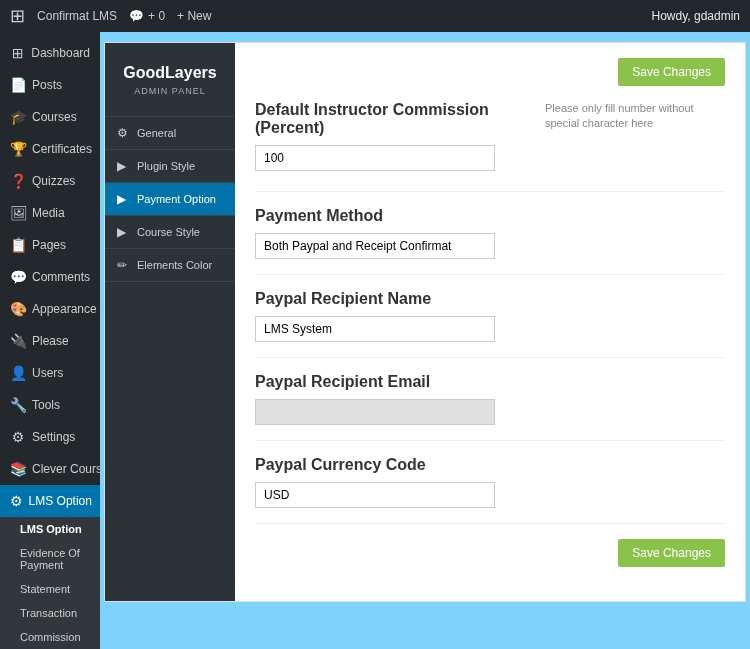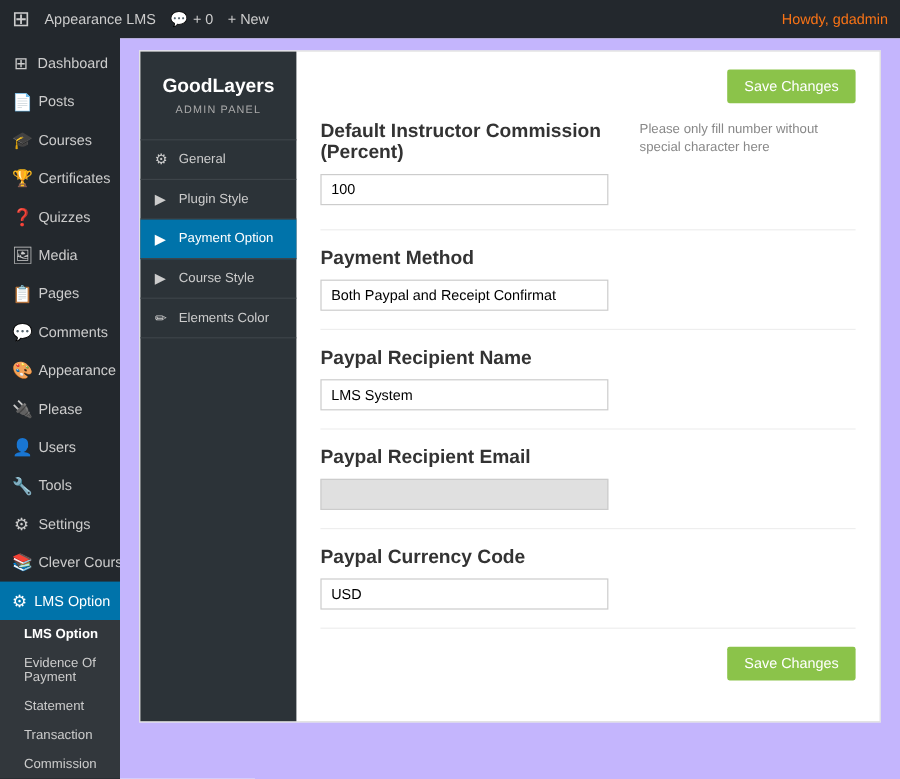--- a/index.html
+++ b/index.html
@@ -14,21 +14,21 @@
       justify-content: space-between;
       padding: 0 10px;
       color: #ccc;
       font-size: 12px;
     }
     #wpadminbar .left { display: flex; align-items: center; gap: 12px; }
     #wpadminbar .wp-logo { font-size: 18px; color: #ccc; }
     #wpadminbar .site-name { color: #ccc; font-size: 12px; }
     #wpadminbar .comments-icon { display: flex; align-items: center; gap: 4px; color: #ccc; }
     #wpadminbar .new-link { color: #ccc; }
-    #wpadminbar .howdy { color: #f97316; margin-left: 48px; }
+    #wpadminbar .howdy { color: #e5e5e5; margin-left: 48px; }
 
     
     .wp-layout { display: flex; height: calc(649px - 32px); }
 
     
     #adminmenu {
       width: 100px;
       background: #23282d;
       flex-shrink: 0;
       overflow-y: auto;
@@ -55,22 +55,22 @@
       color: #ccc;
       font-size: 11px;
       cursor: pointer;
     }
     .submenu .sub-item.active { color: #fff; font-weight: bold; }
 
     
     #main-content {
       flex: 1;
       overflow-y: auto;
-      padding: 10px 16px;
-      background: #c4b5fd;
+      padding: 10px 4px;
+      background: #7dd3fc;
     }
 
     
     .panel-box {
       background: #fff;
       border: 1px solid #ddd;
       display: flex;
       min-height: 560px;
     }
 
@@ -158,21 +158,21 @@
       border-bottom: 1px solid #eee;
     }
     .form-field:last-child { border-bottom: none; }
   </style>
 </head>
 <body>
 
 <div id="wpadminbar">
   <div class="left">
     <span class="wp-logo">⊞</span>
-    <span class="site-name">Appearance LMS</span>
+    <span class="site-name">Confirmat LMS</span>
     <span class="comments-icon">
       <span>💬</span>
       <span>+ 0</span>
     </span>
     <span class="new-link">+ New</span>
   </div>
   <div class="howdy">Howdy, gdadmin</div>
 </div>
 
 <div class="wp-layout">

